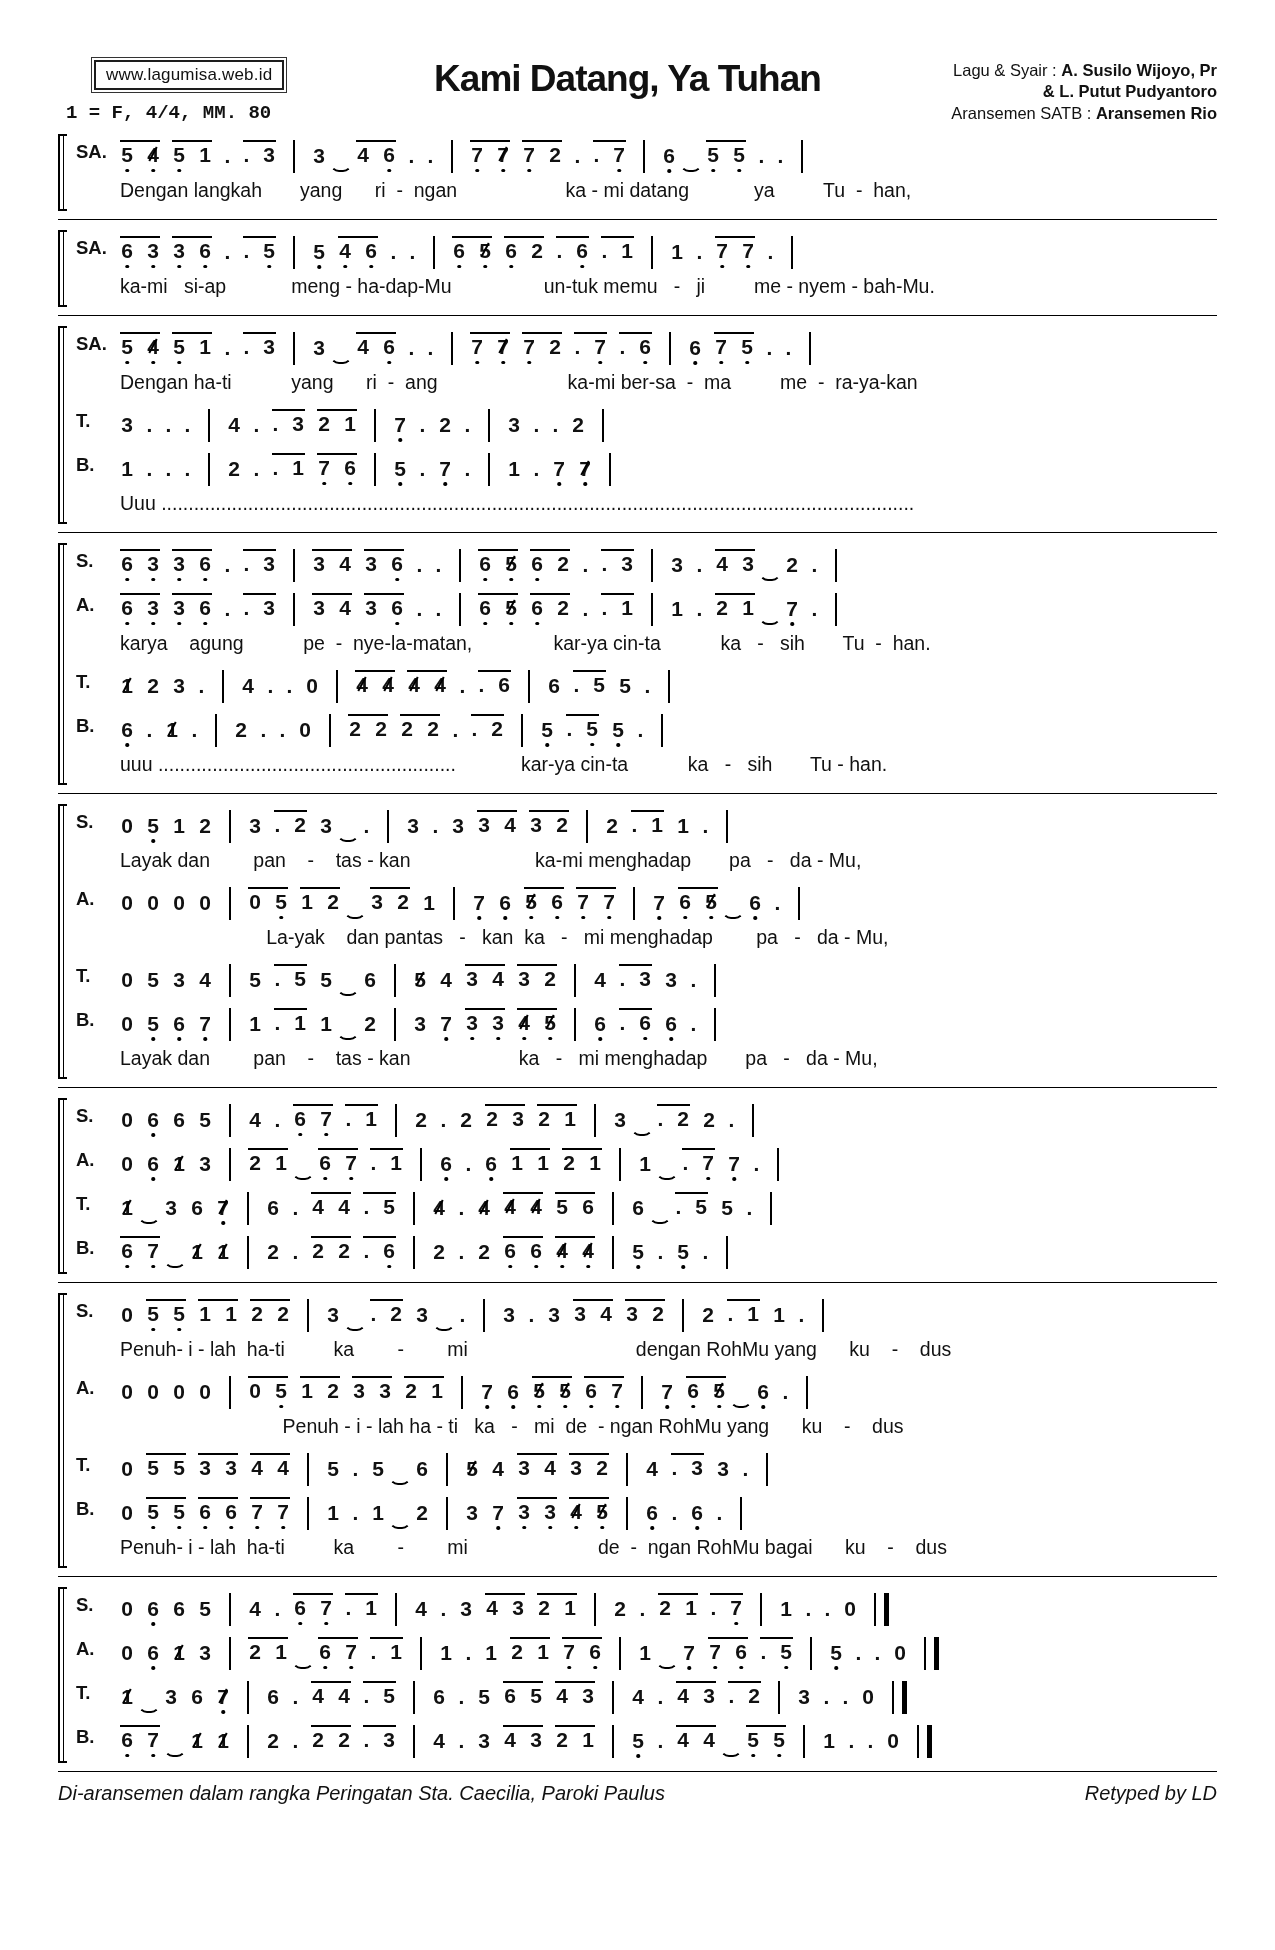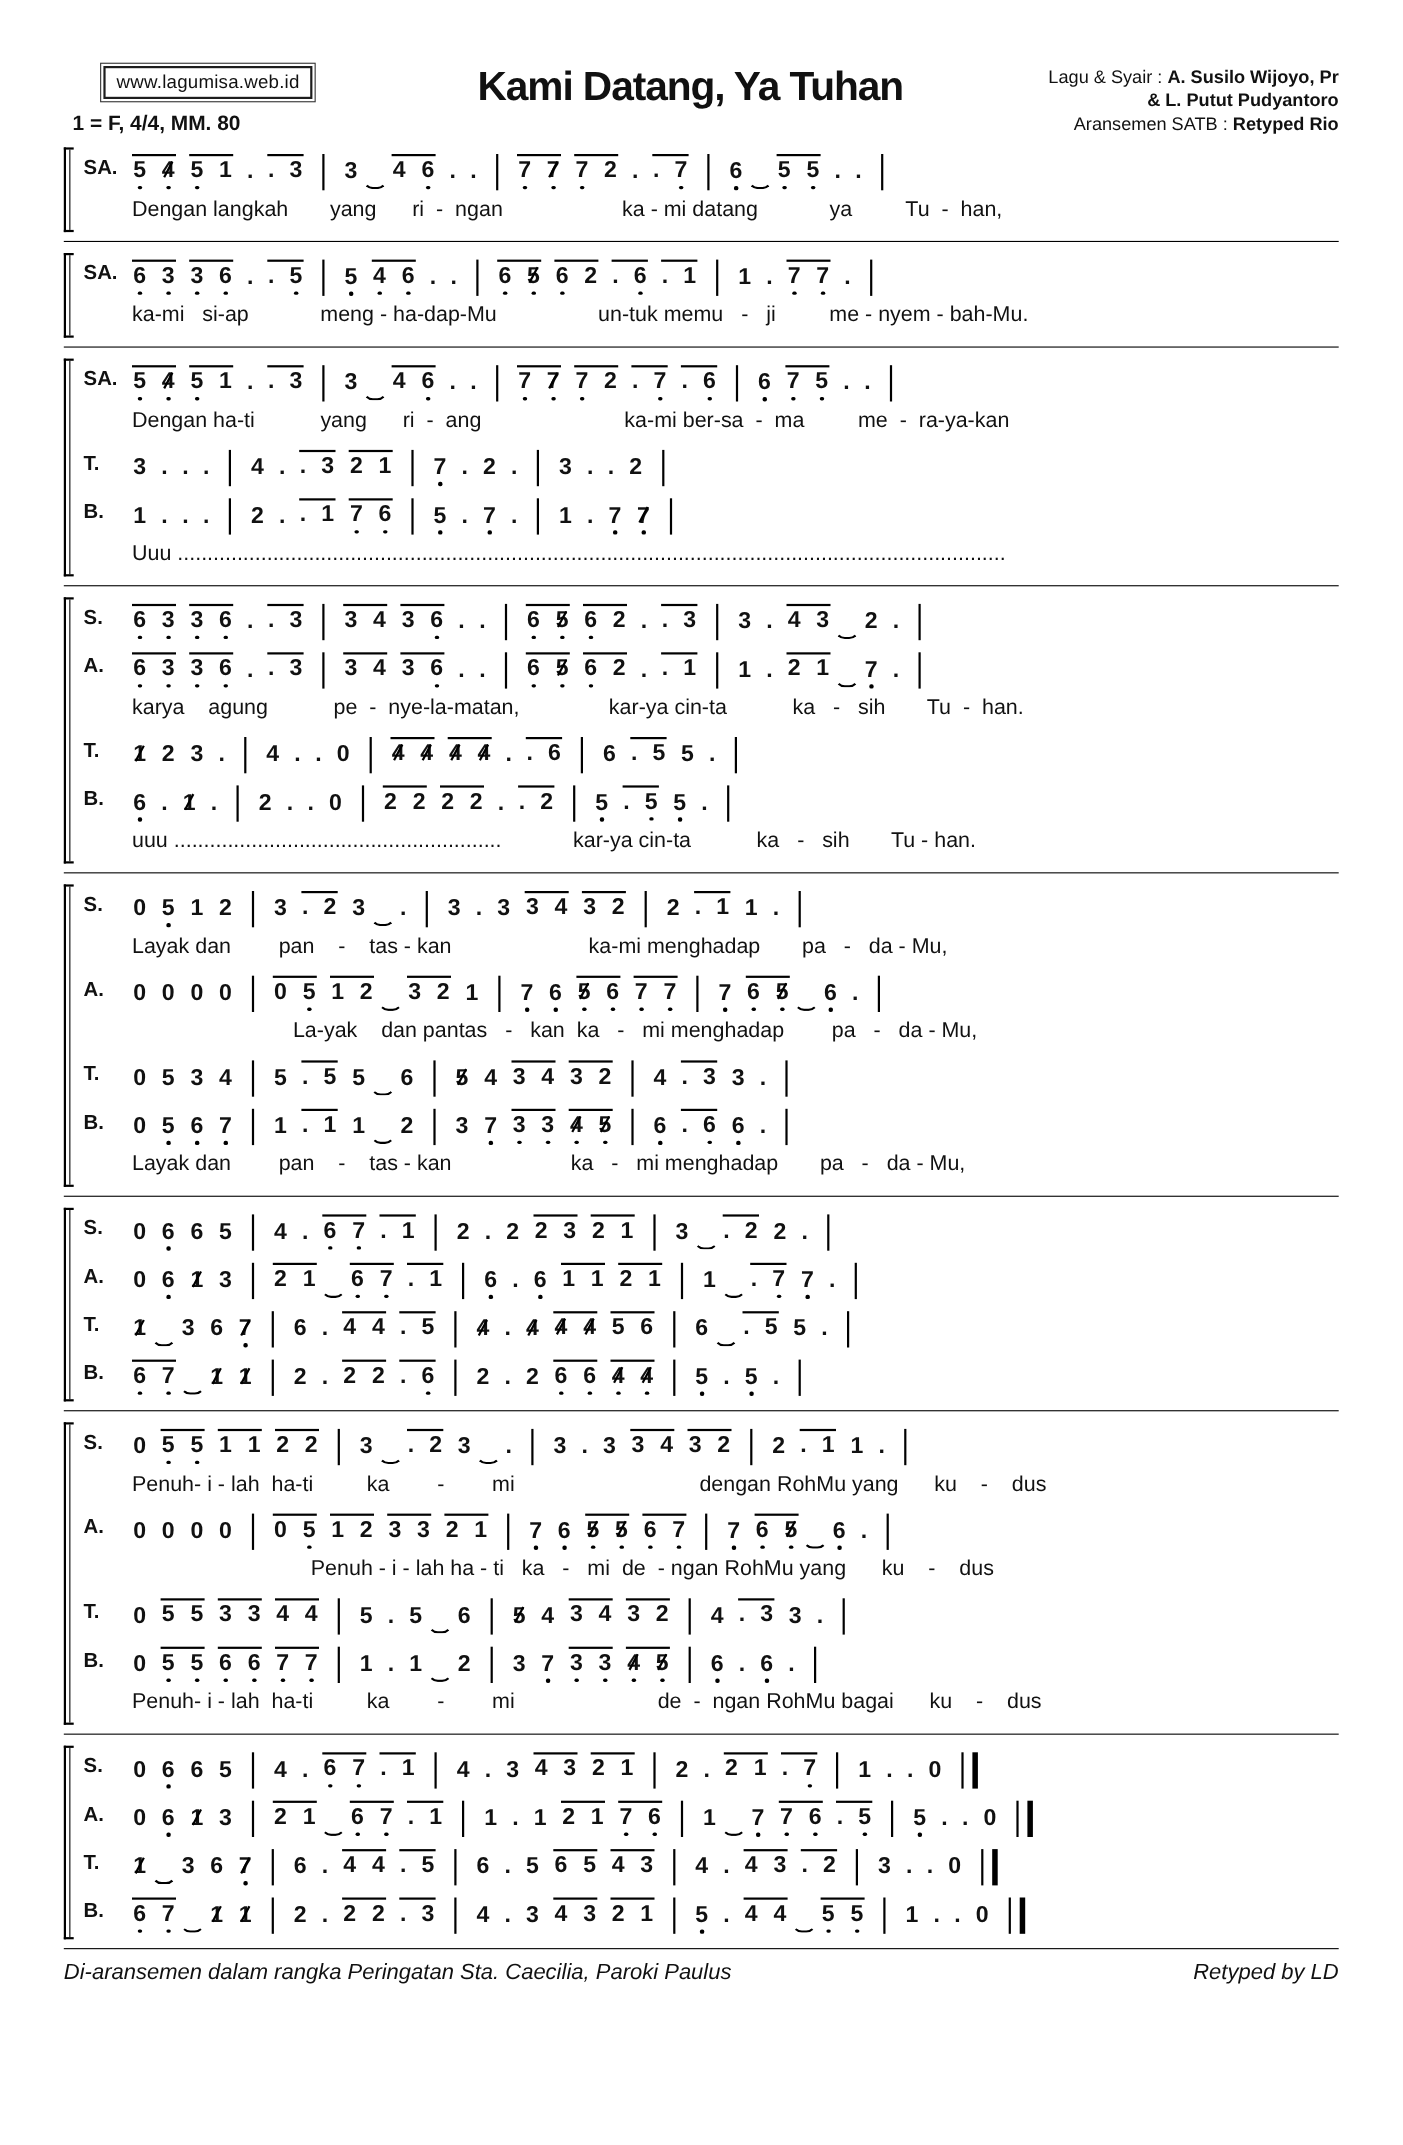--- a/index.html
+++ b/index.html
@@ -3,21 +3,21 @@
 <meta charset="utf-8">
 <style>
   html,body{margin:0;padding:0;background:#fff;}
   body{width:1275px;height:1950px;overflow:hidden;font-family:"Liberation Sans",sans-serif;color:#111;}
   .page{box-sizing:border-box;width:1275px;height:1376px;padding:52px 58px 0 58px;}
   
   .header{display:flex;justify-content:space-between;align-items:flex-start;margin-bottom:10px;}
   .header-left{width:300px;}
   .web-box{display:inline-block;border:2px solid #1d1d1d;outline:1px solid #333;outline-offset:2px;
            padding:3px 10px;font-size:17px;margin:8px 0 12px 36px;letter-spacing:0.2px;}
-  .keyline{font-size:19px;margin-left:8px;font-weight:bold;}
+  .keyline{font-size:19px;margin-left:8px;font-weight:bold;font-family:Liberation Mono, monospace;}
   .title{flex:1;text-align:center;font-size:37px;font-weight:bold;letter-spacing:-1px;margin:6px 0 0 0;}
   .credits{width:320px;text-align:right;font-size:16.5px;line-height:1.3;padding-top:8px;}
   .credits b{font-size:16.5px;}
   
   .system{display:flex;margin:4px 0 2px 0;}
   .bracket{flex:0 0 7px;border:2px solid #000;border-right:none;margin-right:9px;position:relative;}
   .bracket::after{content:"";position:absolute;left:2.5px;top:0;bottom:0;width:1.5px;background:#000;}
   .sys-content{flex:1;min-width:0;}
   .note-row{display:flex;align-items:flex-start;height:44px;}
   .vlabel{flex:0 0 44px;font-weight:bold;font-size:18.5px;padding-top:7px;}
@@ -47,21 +47,21 @@
     <div class="header-left">
       <div class="web-box">
         <span>www.lagumisa.web.id</span>
       </div>
       <div class="keyline"><span>1 = F</span><span>,    4/4,    MM. 80</span></div>
     </div>
     <h1 class="title">Kami Datang, Ya Tuhan</h1>
     <div class="credits">
       <div><span>Lagu &amp; Syair : </span><b>A. Susilo Wijoyo, Pr</b></div>
       <div><b>&amp; L. Putut Pudyantoro</b></div>
-      <div><span>Aransemen SATB : </span><b>Retyped Rio</b></div>
+      <div><span>Aransemen SATB : </span><b>Aransemen Rio</b></div>
     </div>
   </div>
 
   <div id="score">
       <div class="system">
         <div class="bracket"></div>
         <div class="sys-content">
           <div class="note-row">
             <span class="vlabel">SA.</span>
             <span class="nline">

